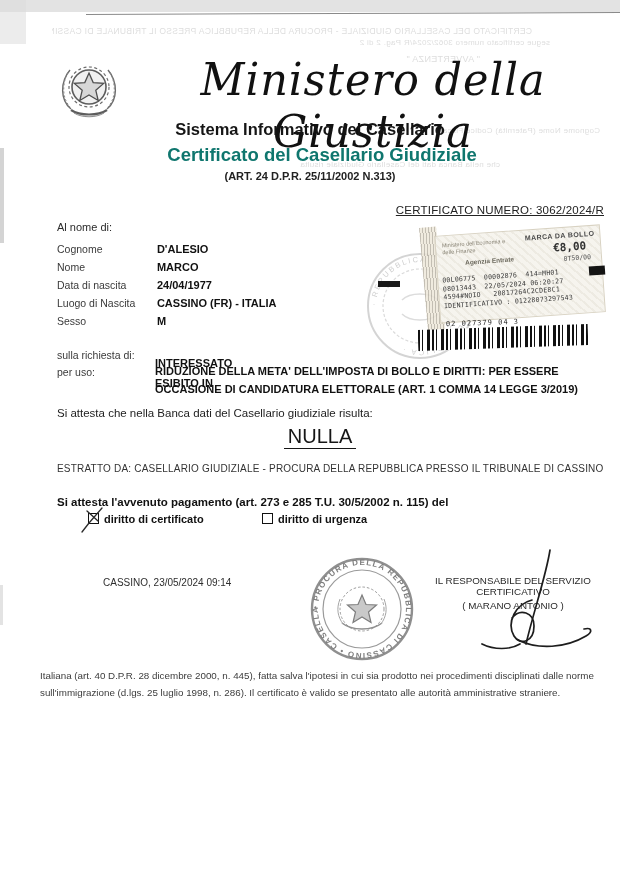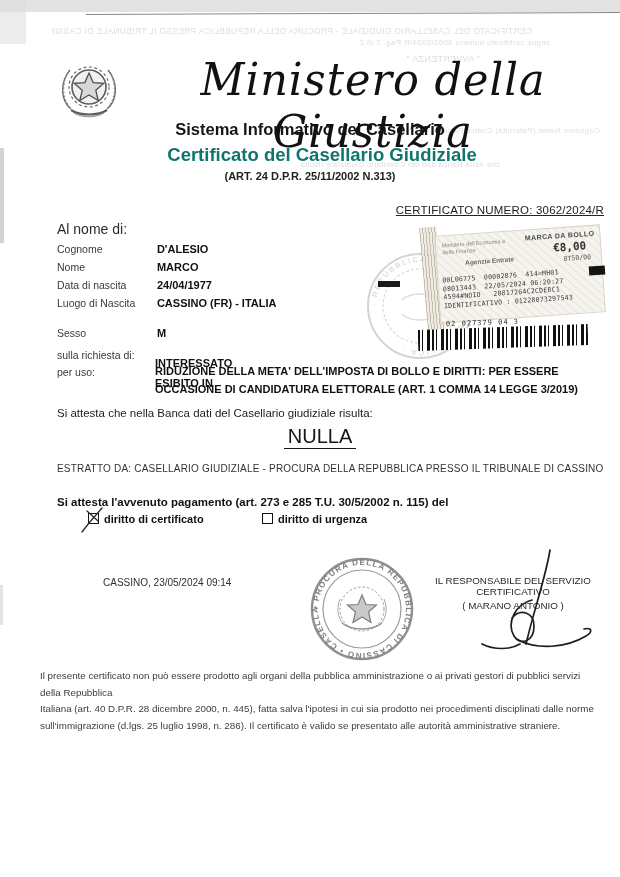--- a/index.html
+++ b/index.html
@@ -22,21 +22,21 @@
             letter-spacing:1px;color:#111;transform:scaleY(1.05);}
   .sys-title{position:absolute;left:60px;top:120px;width:500px;text-align:center;
              font-weight:bold;font-size:16.5px;color:#151515;}
   .doc-title{position:absolute;left:72px;top:144px;width:500px;text-align:center;
              font-weight:bold;font-size:18.5px;color:#0f766e;}
   .doc-sub{position:absolute;left:60px;top:170px;width:500px;text-align:center;
            font-weight:bold;font-size:11px;color:#222;}
   .cert-num{position:absolute;right:16px;top:204px;font-size:11.5px;color:#222;letter-spacing:.2px;text-decoration:underline;}
 
   
-  .al-nome{position:absolute;left:57px;top:221px;font-size:14px;color:#2b2b2b;}
+  .al-nome{position:absolute;left:57px;top:221px;font-size:11px;color:#2b2b2b;}
   .frow{position:absolute;left:57px;font-size:10.5px;color:#3a3a3a;width:340px;}
   .frow .lbl{display:inline-block;width:97px;}
   .frow .val{font-weight:bold;color:#111;font-size:11px;}
 
   
   .req-lbl{position:absolute;left:57px;font-size:10.5px;color:#3a3a3a;}
   .req-val{position:absolute;left:155px;font-weight:bold;font-size:11px;color:#111;width:440px;}
 
   .attest{position:absolute;left:57px;top:407px;font-size:11.5px;color:#222;}
   .nulla{position:absolute;left:40px;top:425px;width:560px;text-align:center;
@@ -164,21 +164,21 @@
     <span class="val">MARCO</span>
   </div>
   <div class="frow" style="top:279px;">
     <span class="lbl">Data di nascita</span>
     <span class="val">24/04/1977</span>
   </div>
   <div class="frow" style="top:297px;">
     <span class="lbl">Luogo di Nascita</span>
     <span class="val">CASSINO (FR) - ITALIA</span>
   </div>
-  <div class="frow" style="top:315px;margin-top:12px;">
+  <div class="frow" style="top:315px;">
     <span class="lbl">Sesso</span>
     <span class="val">M</span>
   </div>
 
   <div class="req-lbl" style="top:349px;">sulla richiesta di:</div>
   <div class="req-val" style="top:357px;">INTERESSATO</div>
   <div class="req-lbl" style="top:366px;">per uso:</div>
   <div class="req-val" style="top:365px;">RIDUZIONE DELLA META' DELL'IMPOSTA DI BOLLO E DIRITTI: PER ESSERE ESIBITO IN</div>
   <div class="req-val" style="top:383px;">OCCASIONE DI CANDIDATURA ELETTORALE (ART. 1 COMMA 14 LEGGE 3/2019)</div>
 
@@ -230,18 +230,17 @@
       <g fill="none" stroke="#1d1d1d" stroke-width="1.7" stroke-linecap="round">
         <path d="M88,2 C84,28 72,62 64,96"></path>
         <path d="M70,52 C54,56 44,74 52,88 C58,98 72,94 72,78 C72,64 58,60 50,70"></path>
         <path d="M56,92 C76,102 104,100 124,88 C131,84 130,79 122,81"></path>
         <path d="M20,96 C32,102 48,102 58,96"></path>
       </g>
     </svg>
   </div>
 
   <div class="legal">
-    <div>Il presente certificato non può essere prodotto agli organi della pubblica amministrazione o ai privati gestori di pubblici servizi della Repubblica</div>
     <div>Italiana (art. 40 D.P.R. 28 dicembre 2000, n. 445), fatta salva l'ipotesi in cui sia prodotto nei procedimenti disciplinati dalle norme</div>
     <div>sull'immigrazione (d.lgs. 25 luglio 1998, n. 286).  Il certificato è valido se presentato alle autorità amministrative straniere.</div>
   </div>
 
 </div>
 
 </body></html>

